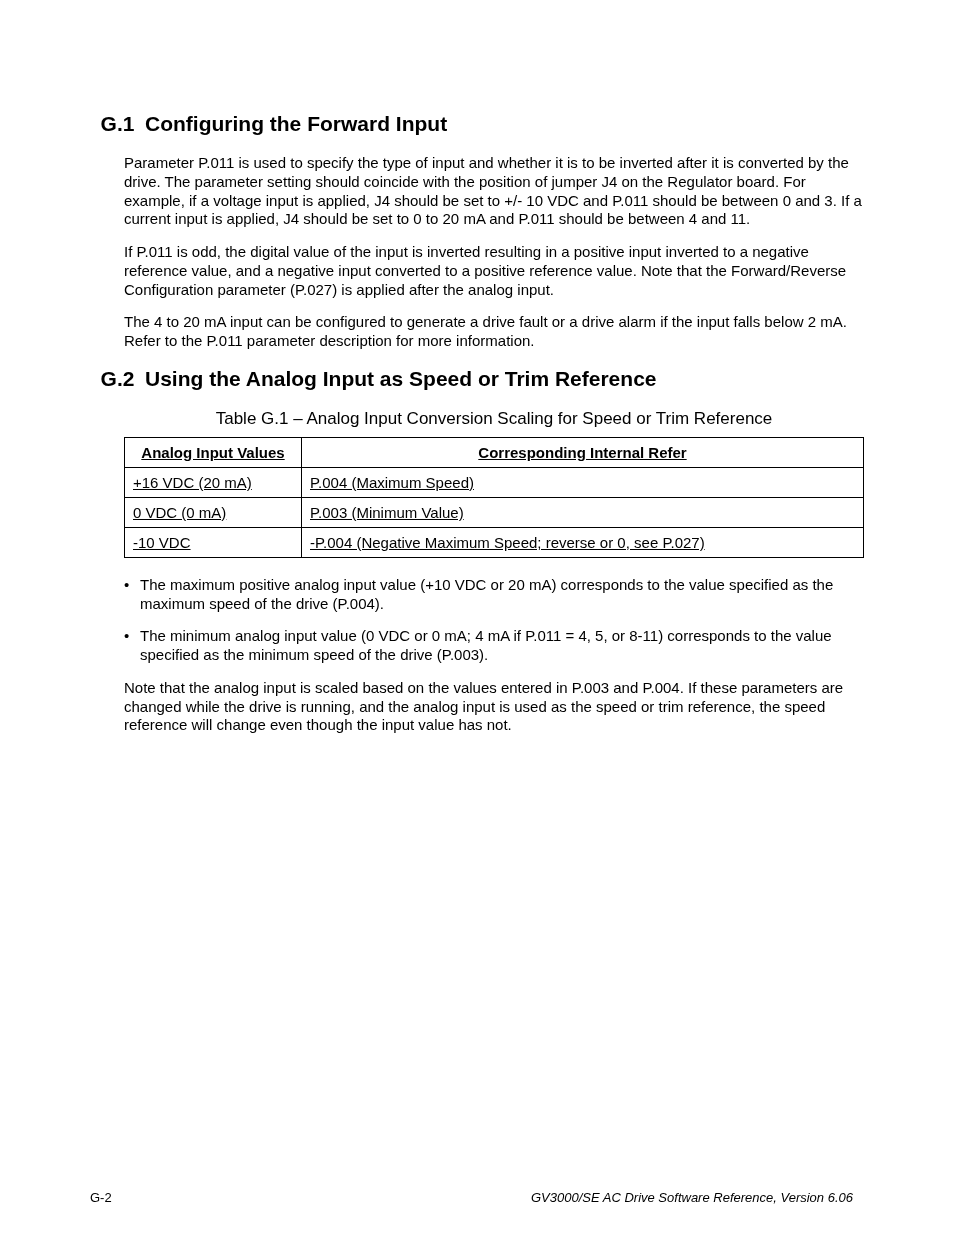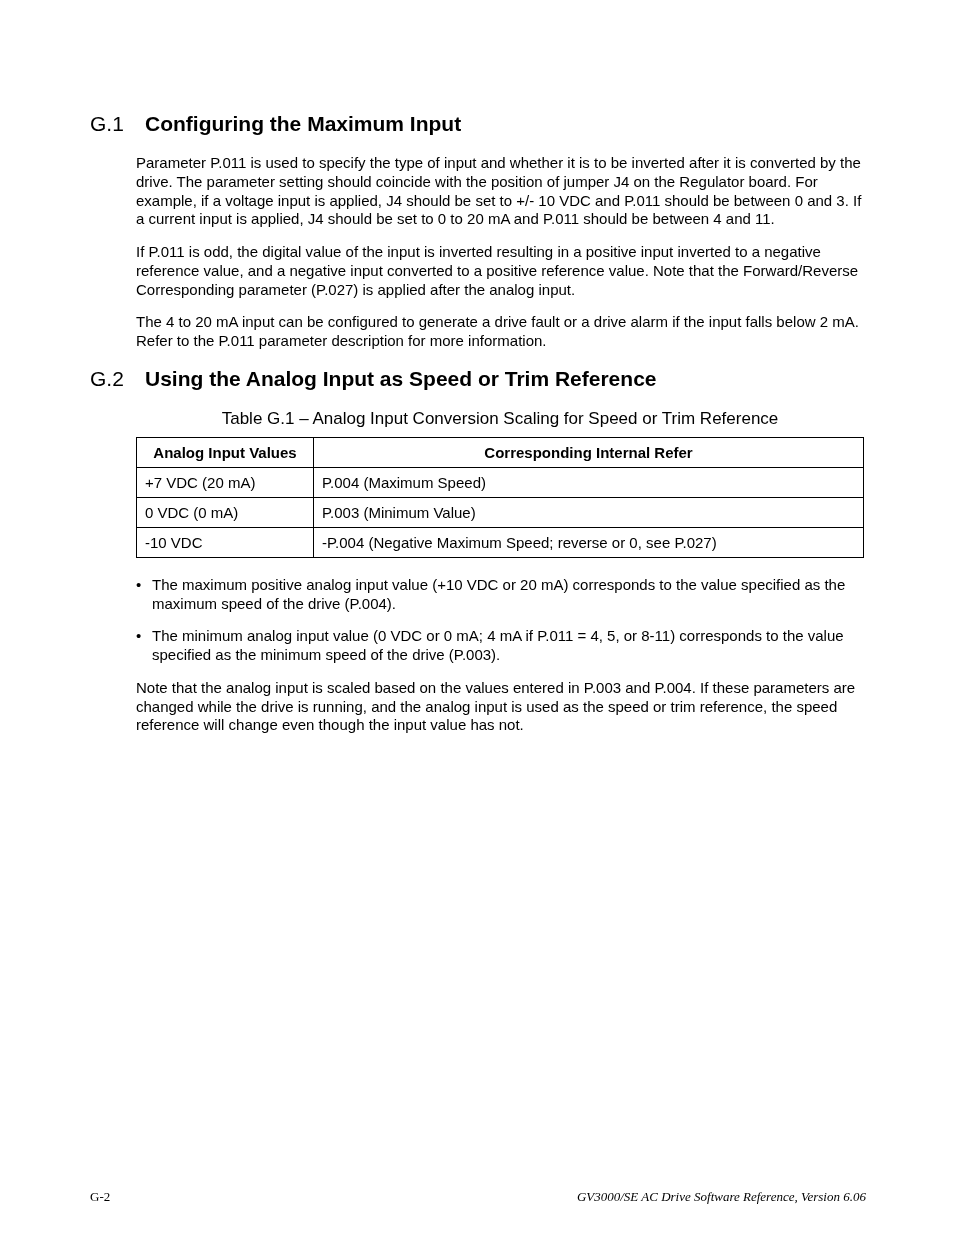--- a/index.html
+++ b/index.html
@@ -15,31 +15,32 @@
     position: relative;
     box-sizing: border-box;
     padding: 112px 90px 0 90px;
   }
   .heading-row {
     display: flex;
     align-items: baseline;
     margin-bottom: 18px;
   }
   .heading-num {
-    font-weight: 400;
+    font-weight: 700;
     font-size: 21px;
     width: 55px;
     flex: none;
+    text-align: center;
   }
   .heading-text {
     font-weight: 700;
     font-size: 21px;
   }
   .body-block {
-    margin-left: 46px;
+    margin-left: 34px;
     margin-bottom: 16px;
   }
   .para {
     font-size: 15px;
     line-height: 1.25;
     margin-bottom: 14px;
   }
   .table-caption {
     font-size: 17px;
     text-align: center;
@@ -50,20 +51,21 @@
     border-collapse: collapse;
     width: 100%;
     margin-bottom: 18px;
   }
   table.data th, table.data td {
     border: 1px solid #000;
     font-size: 15px;
     padding: 6px 8px;
     text-align: left;
     vertical-align: middle;
+    text-decoration: underline;
   }
   table.data th {
     font-weight: 700;
     text-align: center;
   }
   table.data th.col-a {
     width: 160px;
   }
   ul.bullets {
     list-style: none;
@@ -80,65 +82,64 @@
   ul.bullets li::before {
     content: "•";
     position: absolute;
     left: 0;
     top: 0;
     font-size: 15px;
   }
   .footer {
     position: absolute;
     left: 90px;
-    right: 88px;
+    right: 101px;
     bottom: 30px;
     display: flex;
     justify-content: space-between;
     align-items: baseline;
     font-size: 13px;
-    font-family: Liberation Serif, serif;
   }
   .footer .right {
     font-style: italic;
   }
 </style>
 </head>
 <body>
 
 <div class="page">
 
   <div class="heading-row">
     <div class="heading-num">G.1</div>
-    <div class="heading-text">Configuring the Maximum Input</div>
+    <div class="heading-text">Configuring the Forward Input</div>
   </div>
   <div class="body-block">
     <div class="para">Parameter P.011 is used to specify the type of input and whether it is to be inverted after it is converted by the drive. The parameter setting should coincide with the position of jumper J4 on the Regulator board. For example, if a voltage input is applied, J4 should be set to +/- 10 VDC and P.011 should be between 0 and 3. If a current input is applied, J4 should be set to 0 to 20 mA and P.011 should be between 4 and 11.</div>
-    <div class="para">If P.011 is odd, the digital value of the input is inverted resulting in a positive input inverted to a negative reference value, and a negative input converted to a positive reference value. Note that the Forward/Reverse Corresponding parameter (P.027) is applied after the analog input.</div>
+    <div class="para">If P.011 is odd, the digital value of the input is inverted resulting in a positive input inverted to a negative reference value, and a negative input converted to a positive reference value. Note that the Forward/Reverse Configuration parameter (P.027) is applied after the analog input.</div>
     <div class="para">The 4 to 20 mA input can be configured to generate a drive fault or a drive alarm if the input falls below 2 mA. Refer to the P.011 parameter description for more information.</div>
   </div>
 
   <div class="heading-row" style="margin-top:0;">
     <div class="heading-num">G.2</div>
     <div class="heading-text">Using the Analog Input as Speed or Trim Reference</div>
   </div>
   <div class="body-block">
 
     <div class="table-caption">Table G.1 – Analog Input Conversion Scaling for Speed or Trim Reference</div>
 
     <table class="data">
       <thead>
         <tr>
           <th class="col-a">Analog Input Values</th>
           <th>Corresponding Internal Refer</th>
         </tr>
       </thead>
       <tbody>
         <tr>
-          <td>+7 VDC (20 mA)</td>
+          <td>+16 VDC (20 mA)</td>
           <td>P.004 (Maximum Speed)</td>
         </tr>
         <tr>
           <td>0 VDC (0 mA)</td>
           <td>P.003 (Minimum Value)</td>
         </tr>
         <tr>
           <td>-10 VDC</td>
           <td>-P.004 (Negative Maximum Speed; reverse or 0, see P.027)</td>
         </tr>

